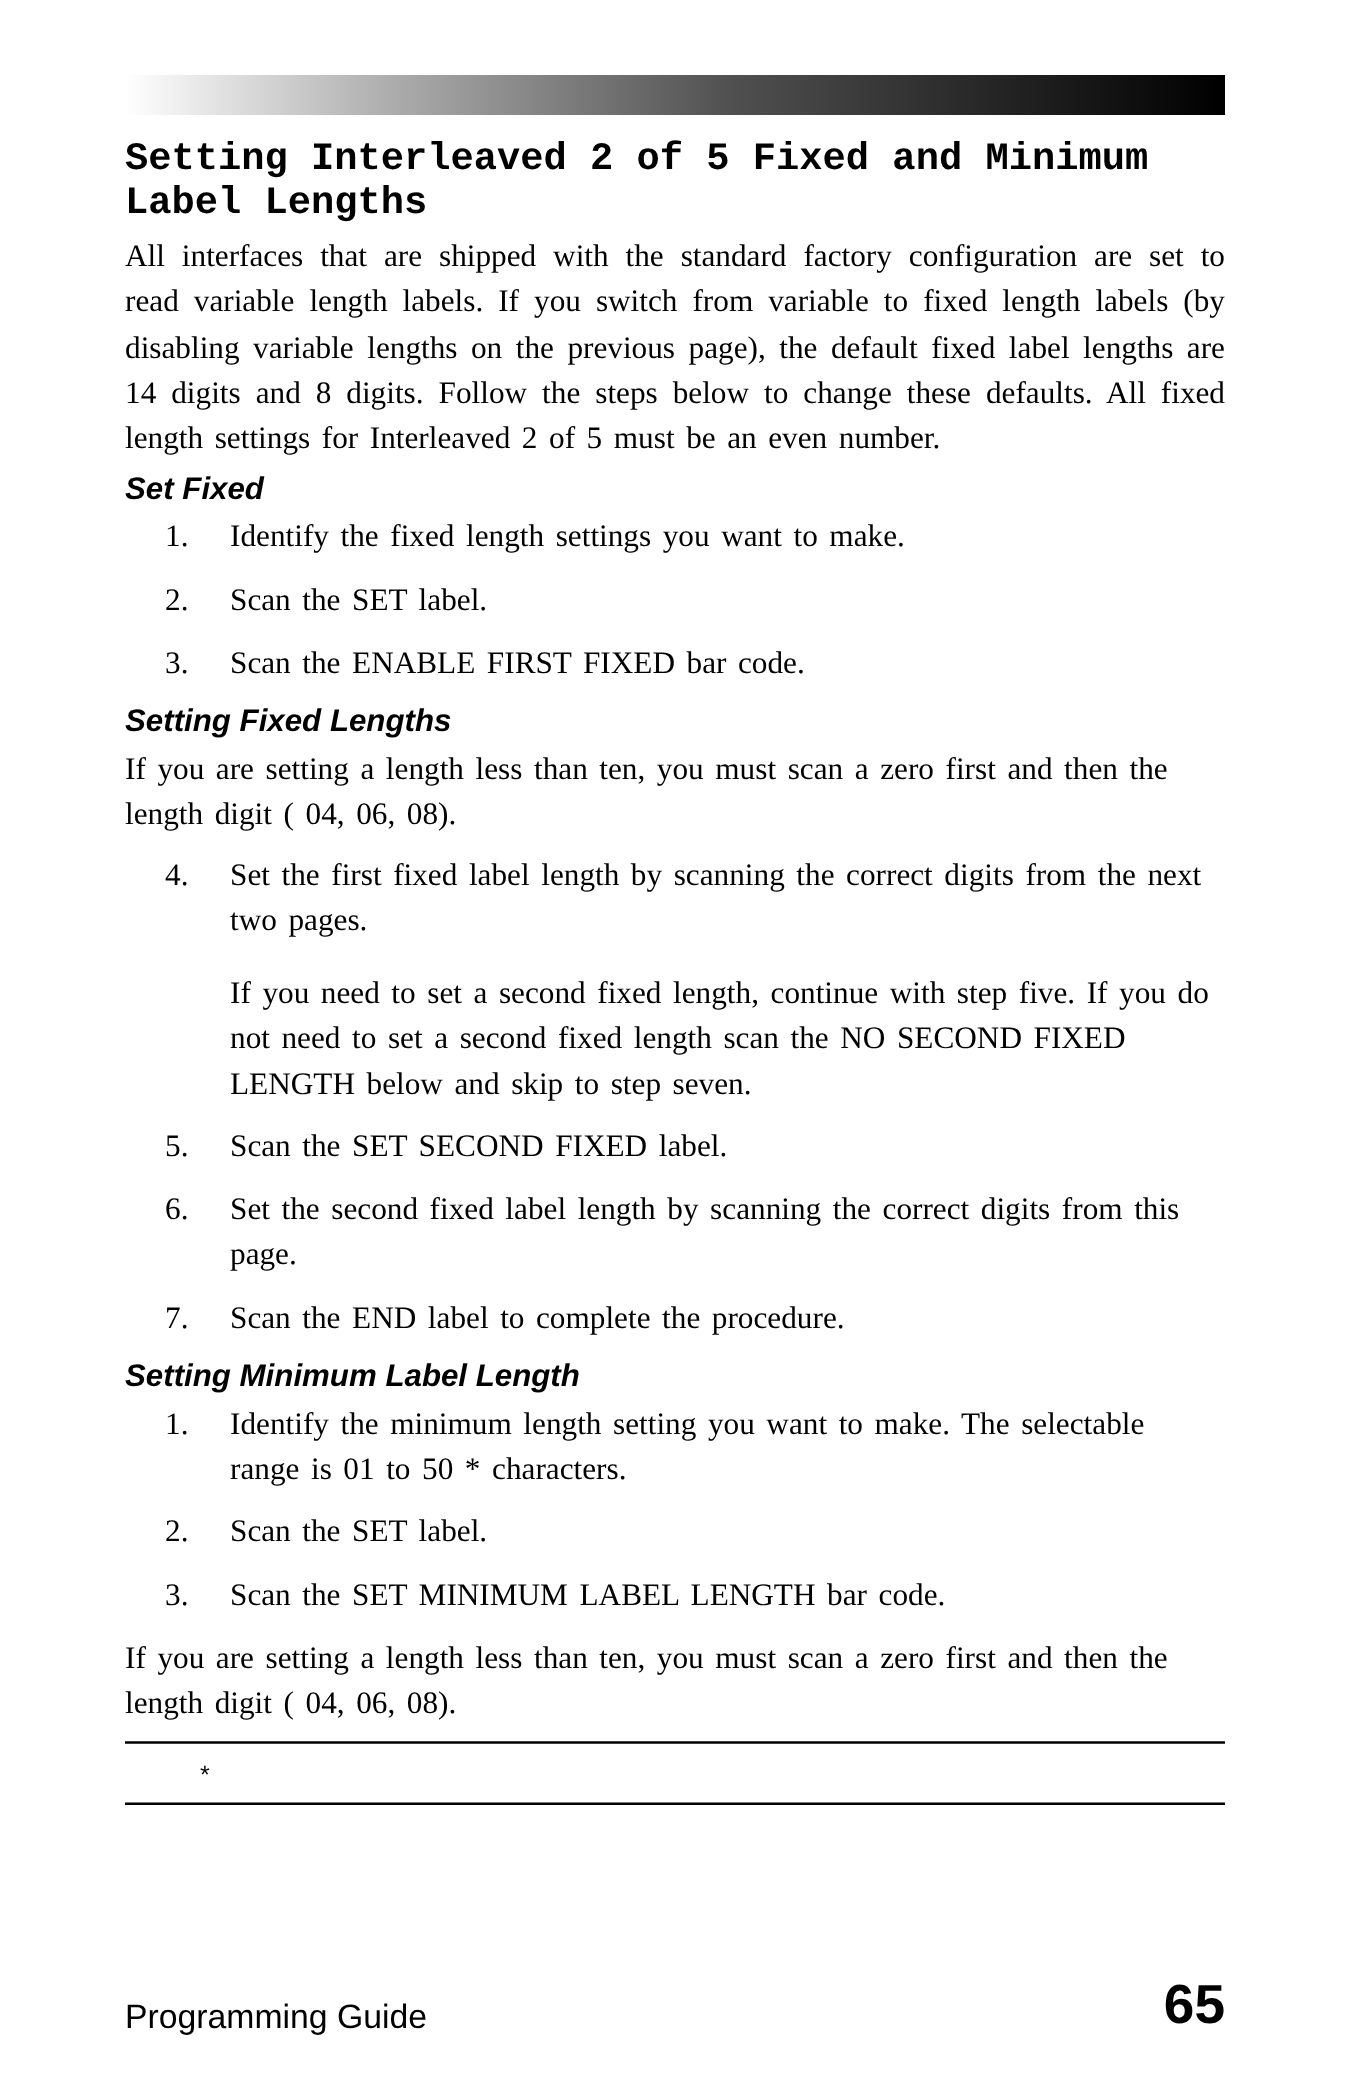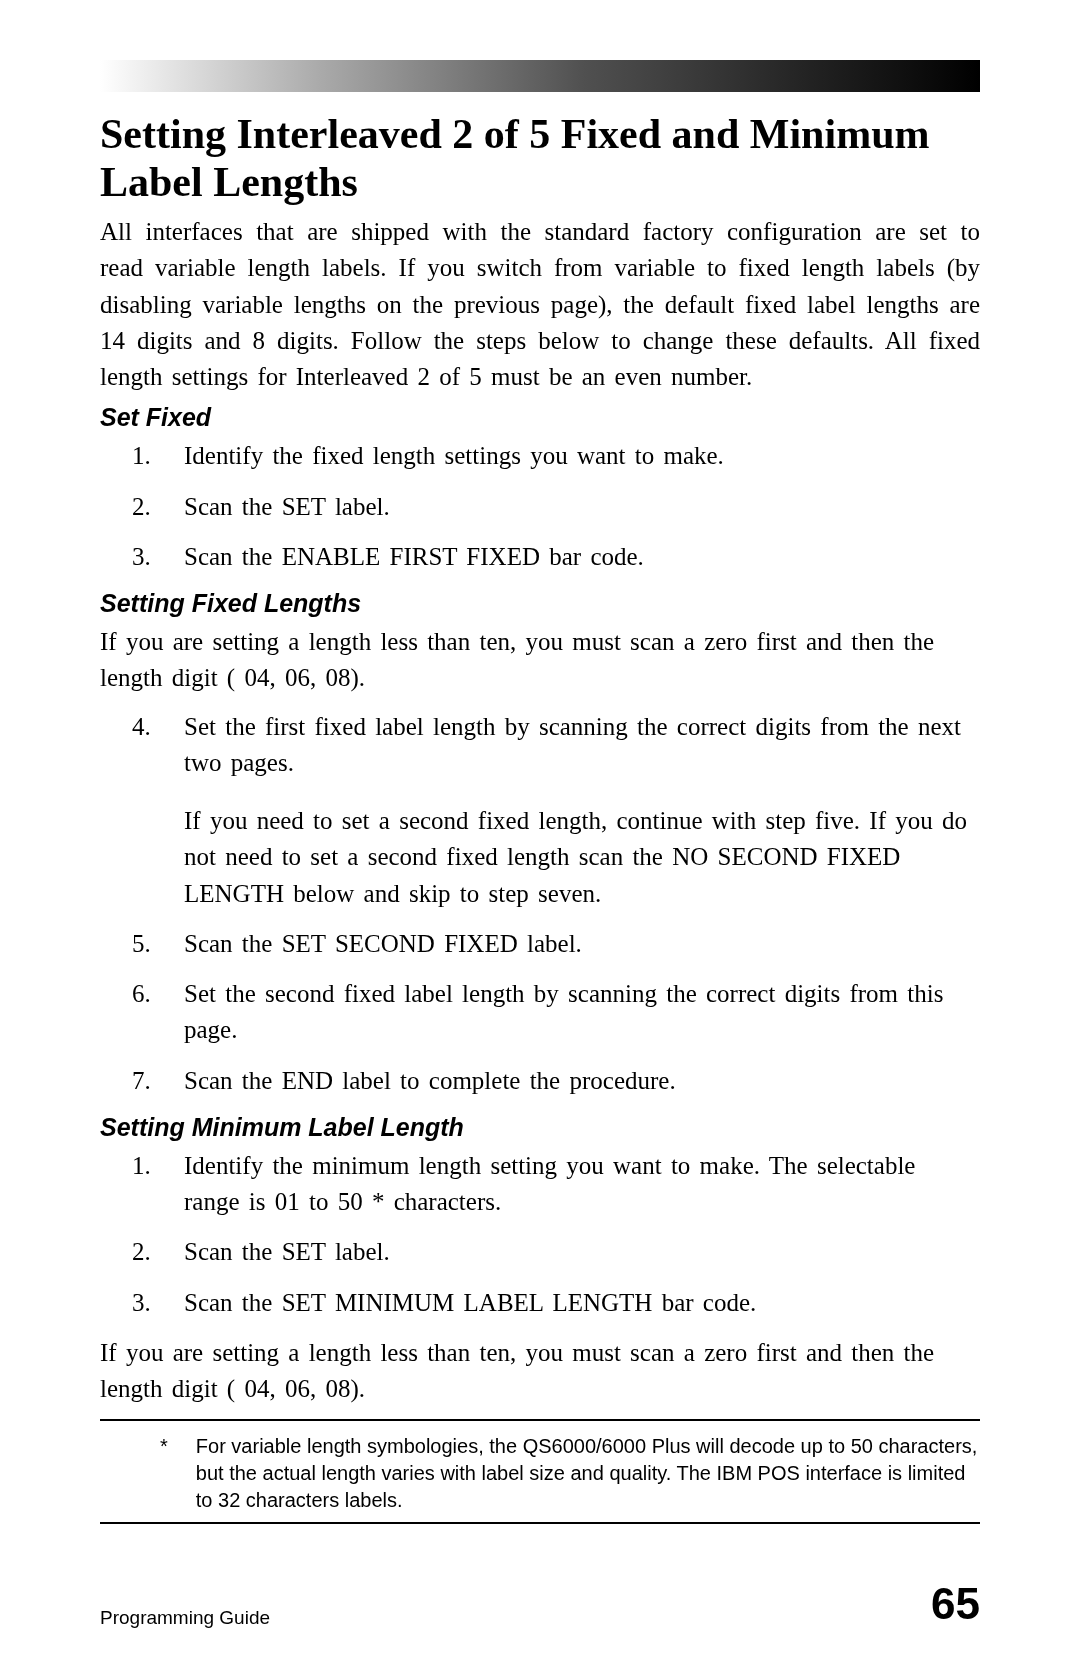--- a/index.html
+++ b/index.html
@@ -15,23 +15,23 @@
     position: relative;
     box-sizing: border-box;
     padding: 60px 100px 40px 100px;
   }
   .top-bar {
     height: 32px;
     background: linear-gradient(to right, #fff 0%, #aaa 25%, #505050 55%, #000 100%);
     margin-bottom: 18px;
   }
   .h1 {
-    font-family: Liberation Serif, serif;
+    font-family: Liberation Mono, monospace;
     font-weight: bold;
-    font-size: 42px;
+    font-size: 31px;
     margin: 0 0 8px 0;
     letter-spacing: 0px;
   }
   .intro {
     font-size: 25px;
     line-height: 1.45;
     text-align: justify;
     word-spacing: 3px;
     margin: 0 0 8px 0;
   }
@@ -87,21 +87,21 @@
     position: absolute;
     left: 100px;
     right: 100px;
     bottom: 40px;
     display: flex;
     justify-content: space-between;
     align-items: flex-end;
     font-family: Arial, Helvetica, sans-serif;
   }
   .footer-title {
-    font-size: 19px;
+    font-size: 27px;
     letter-spacing: 0px;
   }
   .footer-page {
     font-weight: bold;
     font-size: 44px;
   }
 </style>
 </head>
 <body>
 
@@ -138,21 +138,20 @@
     <li><span>Scan  the  SET  label.</span></li>
     <li><span>Scan the SET MINIMUM LABEL LENGTH bar code.</span></li>
   </ol>
 
   <p class="body-p">If you are setting a length less than ten, you must scan a zero first and then the length digit ( 04, 06, 08).</p>
 
 
   <hr class="rule">
   <div class="footnote-wrap">
     <span class="footnote-mark">*</span>
-    <span class="footnote-text">For variable length symbologies, the QS6000/6000 Plus will decode up to 50 characters, but the actual length varies with label size and quality.  The IBM POS interface is limited to 32 characters labels.</span>
   </div>
   <hr class="rule">
 
   <div class="footer">
     <span class="footer-title">Programming Guide</span>
     <span class="footer-page">65</span>
   </div>
 
 </div>
 

